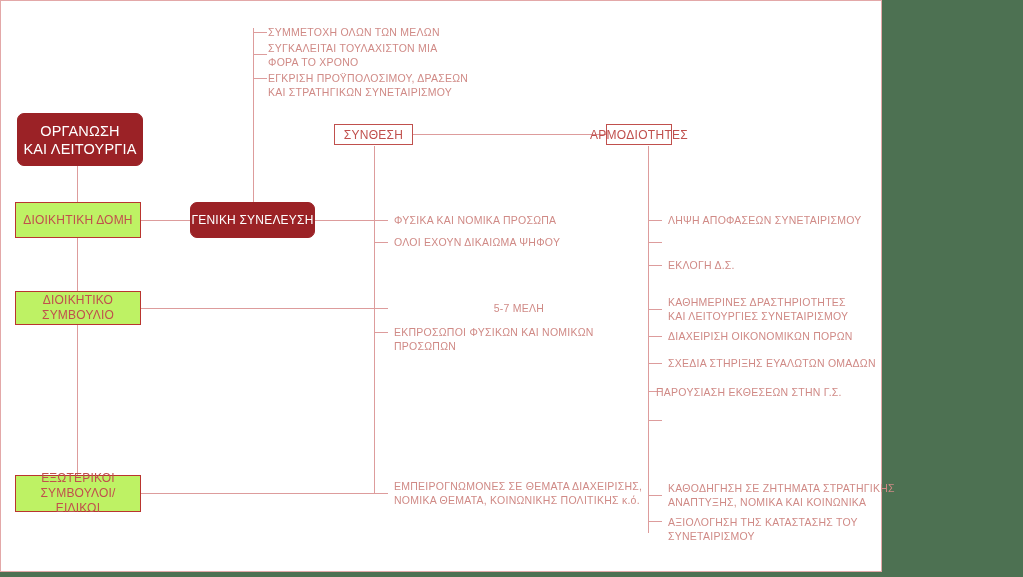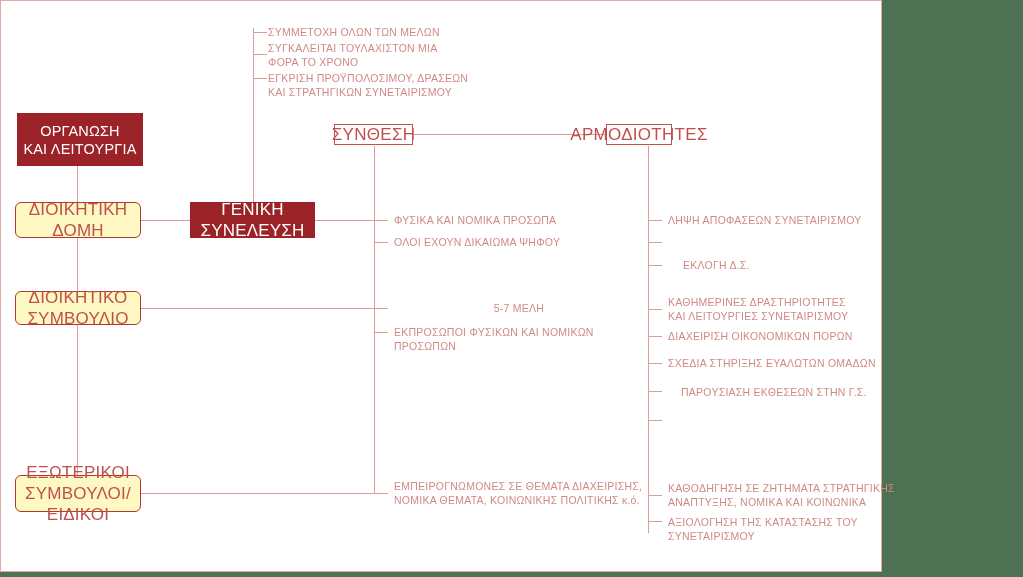--- a/index.html
+++ b/index.html
@@ -24,25 +24,25 @@
     text-align:center;
     border:1px solid #b9352f;
     letter-spacing:.2px;
     line-height:1.25;
     z-index:3;
   }
   .box.solid{
     background:#9b2226;
     border-color:#9b2226;
     color:#ffffff;
+    border-radius:7px;
   }
   .box.outline{
-    background:#fef9c3;
+    background:#bef264;
     color:#c0504d;
-    border-radius:6px;
   }
   .hdr{
     position:absolute;
     box-sizing:border-box;
     display:flex;align-items:center;justify-content:center;
     background:#ffffff;
     border:1px solid #c0504d;
     color:#c0504d;
     letter-spacing:.3px;
     z-index:4;
@@ -53,21 +53,21 @@
   .item{
     position:absolute;
     color:#d08a86;
     font-size:10.5px;
     line-height:14px;
     letter-spacing:.25px;
     white-space:pre-line;
     z-index:2;
   }
   .big{font-size:14.5px;line-height:18px;}
-  .mid{font-size:17px;}
+  .mid{font-size:12px;}
 </style>
 </head>
 <body>
 
 <div id="canvas">
 
   <div class="vline" style="left:76px;top:165px;height:311px;"></div>
 
   <div class="hline" style="left:140px;top:219px;width:49px;"></div>
 
@@ -141,24 +141,24 @@
 ΚΑΙ ΣΤΡΑΤΗΓΙΚΩΝ ΣΥΝΕΤΑΙΡΙΣΜΟΥ</div>
 
   <div class="item" style="left:393px;top:212px;width:250px;">ΦΥΣΙΚΑ ΚΑΙ ΝΟΜΙΚΑ ΠΡΟΣΩΠΑ</div>
   <div class="item" style="left:393px;top:234px;width:250px;">ΟΛΟΙ ΕΧΟΥΝ ΔΙΚΑΙΩΜΑ ΨΗΦΟΥ</div>
   <div class="item" style="left:393px;top:300px;width:250px;text-align:center;">5-7 ΜΕΛΗ</div>
   <div class="item" style="left:393px;top:324px;width:260px;">ΕΚΠΡΟΣΩΠΟΙ ΦΥΣΙΚΩΝ ΚΑΙ ΝΟΜΙΚΩΝ ΠΡΟΣΩΠΩΝ</div>
   <div class="item" style="left:393px;top:478px;width:250px;">ΕΜΠΕΙΡΟΓΝΩΜΟΝΕΣ ΣΕ ΘΕΜΑΤΑ ΔΙΑΧΕΙΡΙΣΗΣ,
 ΝΟΜΙΚΑ ΘΕΜΑΤΑ, ΚΟΙΝΩΝΙΚΗΣ ΠΟΛΙΤΙΚΗΣ κ.ό.</div>
 
   <div class="item" style="left:667px;top:212px;width:250px;">ΛΗΨΗ ΑΠΟΦΑΣΕΩΝ ΣΥΝΕΤΑΙΡΙΣΜΟΥ</div>
-  <div class="item" style="left:682px;top:257px;width:250px;">ΕΚΛΟΓΗ Δ.Σ.</div>
+  <div class="item" style="left:667px;top:257px;width:250px;">ΕΚΛΟΓΗ Δ.Σ.</div>
   <div class="item" style="left:667px;top:294px;width:250px;">ΚΑΘΗΜΕΡΙΝΕΣ ΔΡΑΣΤΗΡΙΟΤΗΤΕΣ
 ΚΑΙ ΛΕΙΤΟΥΡΓΙΕΣ ΣΥΝΕΤΑΙΡΙΣΜΟΥ</div>
   <div class="item" style="left:667px;top:328px;width:250px;">ΔΙΑΧΕΙΡΙΣΗ ΟΙΚΟΝΟΜΙΚΩΝ ΠΟΡΩΝ</div>
   <div class="item" style="left:667px;top:355px;width:250px;">ΣΧΕΔΙΑ ΣΤΗΡΙΞΗΣ ΕΥΑΛΩΤΩΝ ΟΜΑΔΩΝ</div>
-  <div class="item" style="left:668px;top:384px;width:250px;padding-left:12px;">ΠΑΡΟΥΣΙΑΣΗ ΕΚΘΕΣΕΩΝ ΣΤΗΝ Γ.Σ.</div>
+  <div class="item" style="left:643px;top:384px;width:250px;padding-left:12px;">ΠΑΡΟΥΣΙΑΣΗ ΕΚΘΕΣΕΩΝ ΣΤΗΝ Γ.Σ.</div>
   <div class="item" style="left:667px;top:480px;width:250px;">ΚΑΘΟΔΗΓΗΣΗ ΣΕ ΖΗΤΗΜΑΤΑ ΣΤΡΑΤΗΓΙΚΗΣ
 ΑΝΑΠΤΥΞΗΣ, ΝΟΜΙΚΑ ΚΑΙ ΚΟΙΝΩΝΙΚΑ</div>
   <div class="item" style="left:667px;top:514px;width:250px;">ΑΞΙΟΛΟΓΗΣΗ ΤΗΣ ΚΑΤΑΣΤΑΣΗΣ ΤΟΥ
 ΣΥΝΕΤΑΙΡΙΣΜΟΥ</div>
 
 </div>
 
 </body></html>

